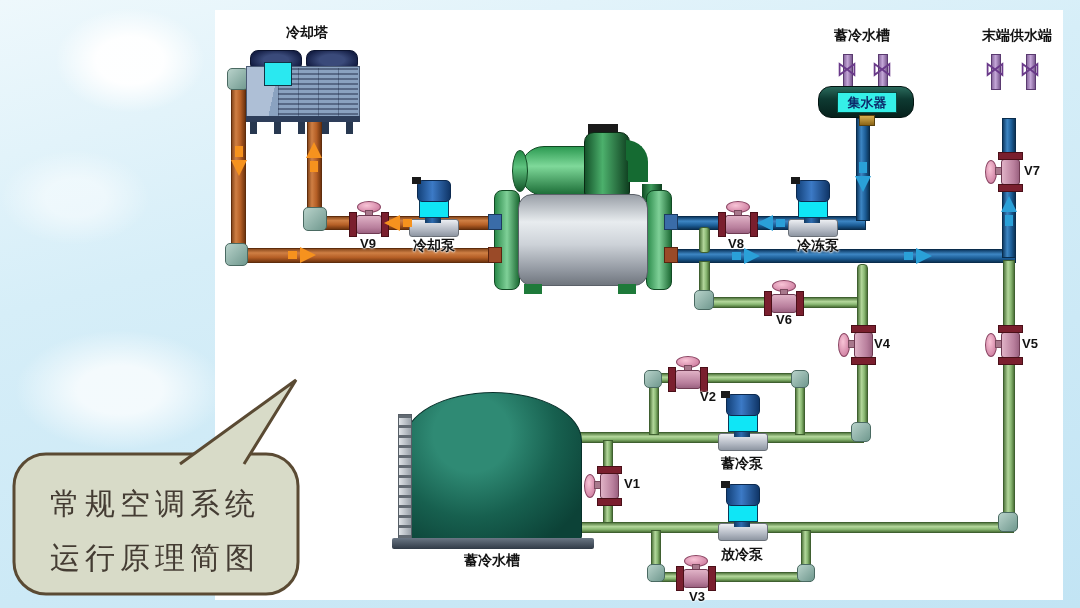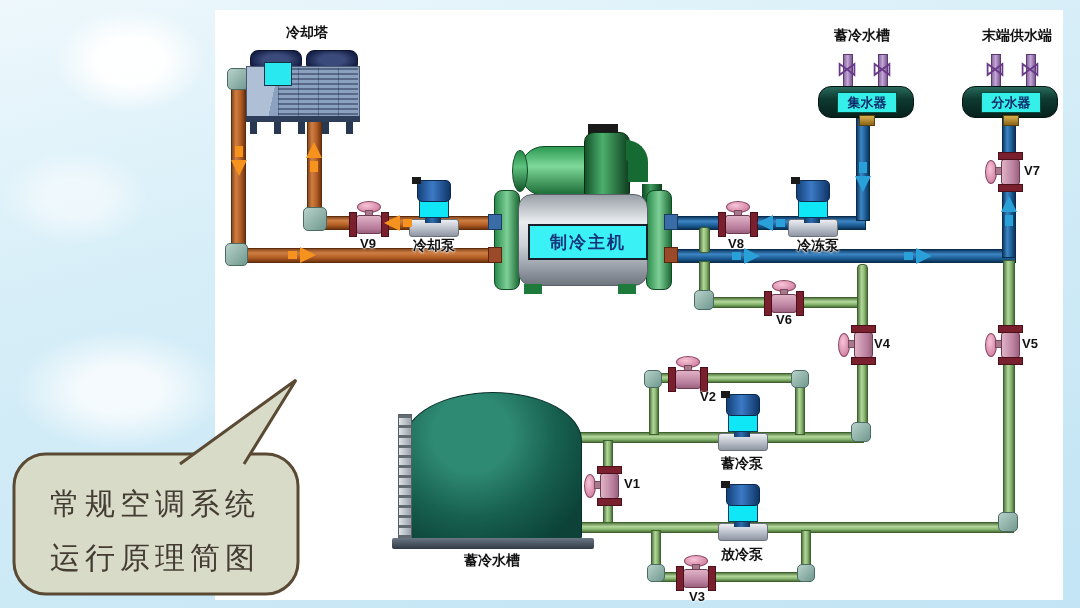--- a/index.html
+++ b/index.html
@@ -139,23 +139,20 @@
     <div class="abs" style="left:148px;top:86px;width:24px;height:9px;background:#2a5ab0;border:1px solid #142a60;border-radius:2px"></div>
     <div class="abs" style="left:10px;top:70px;width:26px;height:100px;background:linear-gradient(90deg,#2a8a4a,#7fd098 50%,#1e6b35);border:1px solid #114a24;border-radius:8px"></div>
     <div class="abs" style="left:162px;top:70px;width:26px;height:100px;background:linear-gradient(90deg,#2a8a4a,#7fd098 50%,#1e6b35);border:1px solid #114a24;border-radius:8px"></div>
     <div class="abs" style="left:34px;top:74px;width:130px;height:92px;background:linear-gradient(180deg,#9aa0a8,#e8ecef 30%,#cdd2d8 55%,#8f959e 85%,#70767e);border:1px solid #5a6068;border-radius:14px"></div>
     <div class="abs" style="left:40px;top:164px;width:18px;height:10px;background:#1e7a3a"></div>
     <div class="abs" style="left:134px;top:164px;width:18px;height:10px;background:#1e7a3a"></div>
     <div class="abs" style="left:4px;top:94px;width:14px;height:16px;background:#3a6ca8;border:1px solid #1c3a60"></div>
     <div class="abs" style="left:4px;top:127px;width:14px;height:16px;background:#9a4a28;border:1px solid #5a2410"></div>
     <div class="abs" style="left:180px;top:94px;width:14px;height:16px;background:#3a6ca8;border:1px solid #1c3a60"></div>
     <div class="abs" style="left:180px;top:127px;width:14px;height:16px;background:#9a4a28;border:1px solid #5a2410"></div>
-    <div class="abs" style="left:44px;top:104px;width:120px;height:36px;background:#3af2f5;border:2px solid #16202a;display:flex;align-items:center;justify-content:center;font-weight:bold;font-size:17px;color:#14337a;letter-spacing:2px">
-        <span>制冷主机</span>
-      </div>
   </div>
 
   <div class="abs" style="left:392px;top:390px;width:202px;height:162px">
     <div class="abs" style="left:12px;top:2px;width:178px;height:150px;background:radial-gradient(ellipse at 38% 28%,#2f8a74 0 25%,#17604f 55%,#0c4237 85%);border:1px solid #07302a;border-radius:52% 52% 8px 8px / 34% 34% 6px 6px"></div>
     <div class="abs" style="left:6px;top:24px;width:14px;height:128px;background:repeating-linear-gradient(180deg,#636b73 0 3px,transparent 3px 10px),linear-gradient(90deg,#e0e4e8,#9aa2aa);border:1px solid #565e66"></div>
     <div class="abs" style="left:0;top:148px;width:202px;height:11px;background:linear-gradient(180deg,#6a7684,#303a46);border-radius:2px"></div>
   </div>
 
   <div class="riser" style="left:843px;top:54px"></div>
   <div class="riser" style="left:878px;top:54px"></div>
@@ -165,26 +162,20 @@
     <div class="header-screen">
         <span>集水器</span>
       </div>
     <div class="header-conn"></div>
   </div>
 
   <div class="riser" style="left:991px;top:54px"></div>
   <div class="riser" style="left:1026px;top:54px"></div>
   <div class="bowtie" style="left:983px;top:56px">⋈</div>
   <div class="bowtie" style="left:1018px;top:56px">⋈</div>
-  <div class="header" style="left:962px;top:86px">
-    <div class="header-screen">
-        <span>分水器</span>
-      </div>
-    <div class="header-conn"></div>
-  </div>
 
   <div class="pump" style="left:405px;top:179px">
     <div class="p-base"></div>
       <div class="p-col"></div>
       <div class="p-screen"></div>
       <div class="p-motor"></div>
       <div class="p-nub"></div>
   </div>
   <div class="pump" style="left:784px;top:179px">
     <div class="p-base"></div>

